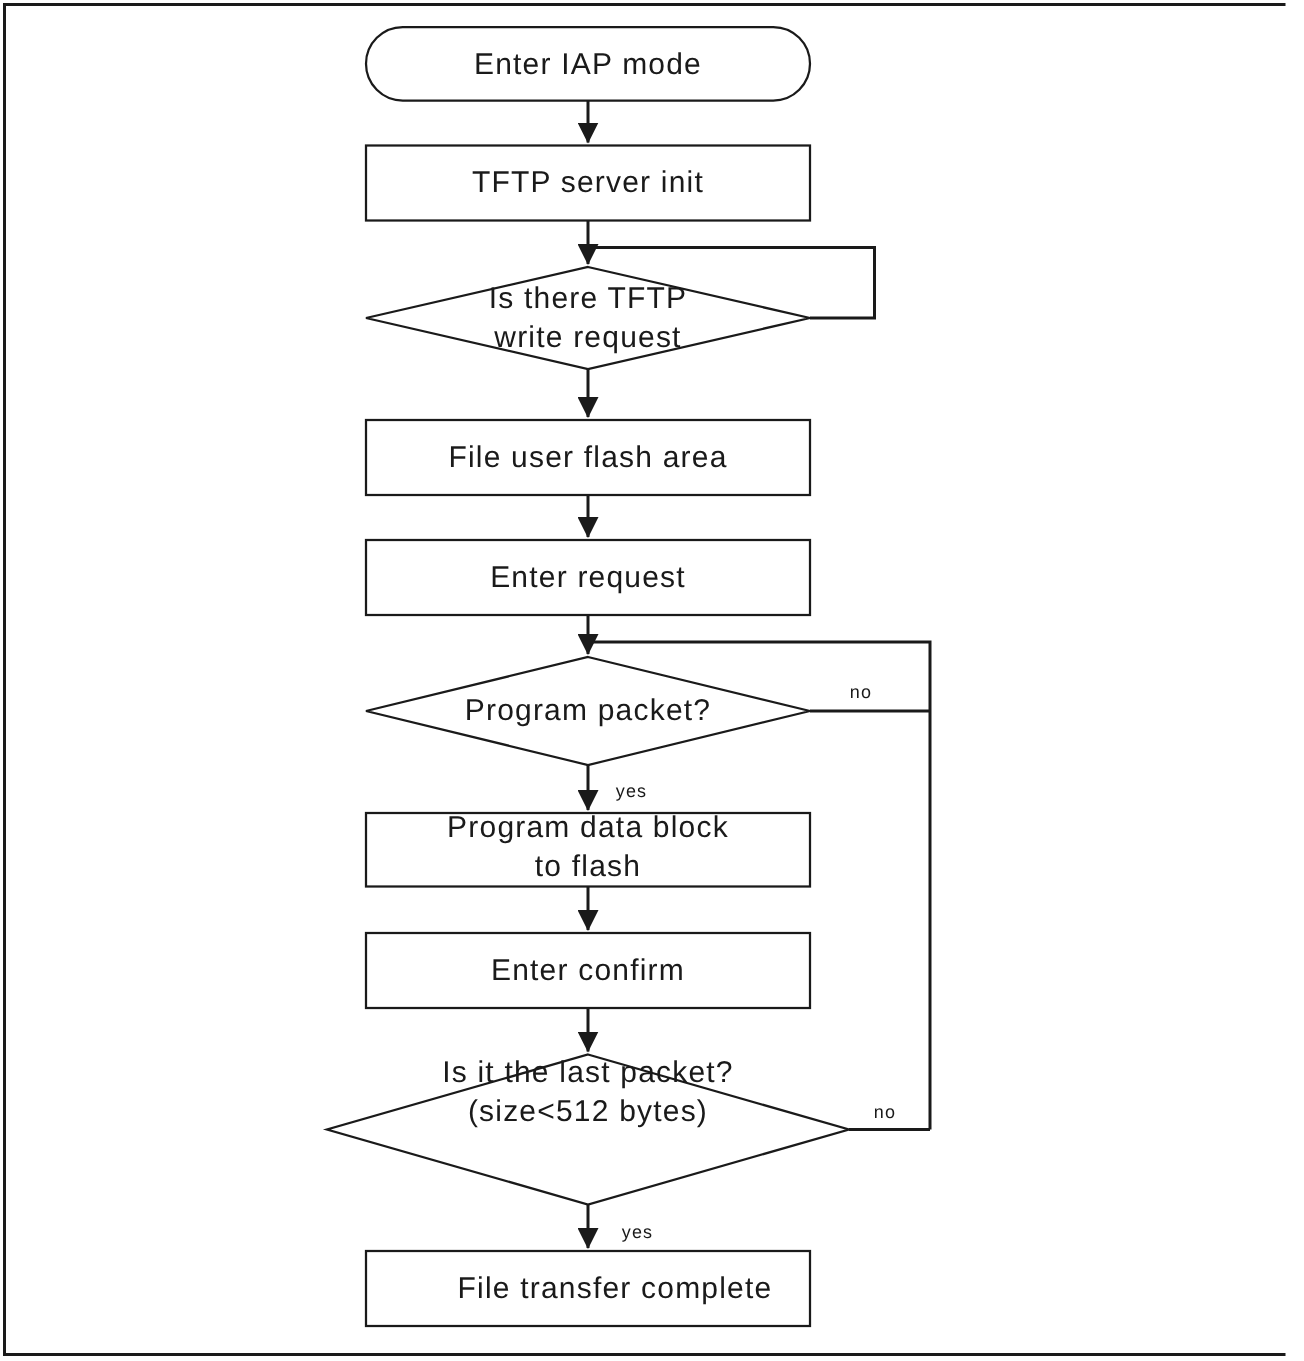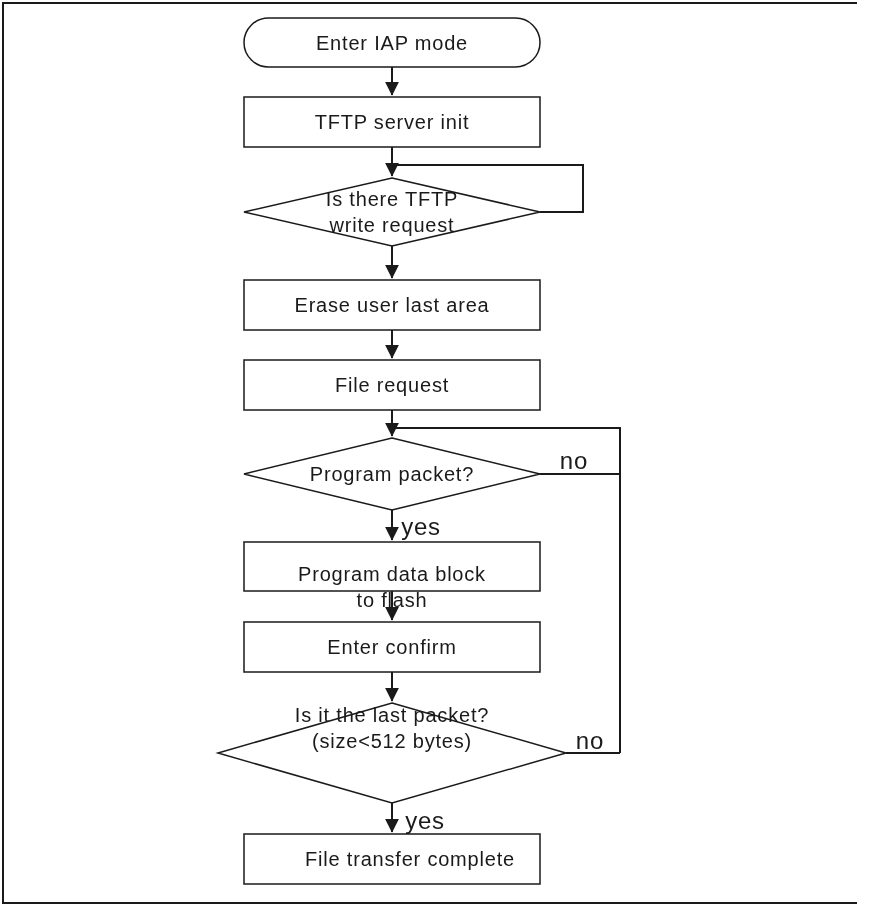--- a/index.html
+++ b/index.html
@@ -49,21 +49,21 @@
     font-size: 20px;
     letter-spacing: 0.8px;
     line-height: 26px;
     color: var(--stroke);
     white-space: pre-line;
     pointer-events: none;
   }
   .edge-label {
     position: absolute;
     transform: translate(-50%, -50%);
-    font-size: 24px;
+    font-size: 12px;
     letter-spacing: 0.8px;
     color: var(--stroke);
     pointer-events: none;
   }
 </style>
 </head>
 <body>
 
 <div class="canvas">
 
@@ -99,24 +99,24 @@
     <rect class="shape" x="244" y="542" width="296" height="49"></rect>
     <rect class="shape" x="244" y="622" width="296" height="50"></rect>
     <polygon class="shape" points="392,703 566,753 392,803 218,753"></polygon>
     <rect class="shape" x="244" y="834" width="296" height="50"></rect>
   </svg>
 
   <div class="node-label" style="left:244px; top:18px; width:296px; height:49px;">Enter IAP mode</div>
   <div class="node-label" style="left:244px; top:97px; width:296px; height:50px;">TFTP server init</div>
   <div class="node-label" style="left:244px; top:178px; width:296px; height:68px;">Is there TFTP
 write request</div>
-  <div class="node-label" style="left:244px; top:280px; width:296px; height:50px;">Erase user last area</div>
-  <div class="node-label" style="left:244px; top:360px; width:296px; height:50px;">File request</div>
+  <div class="node-label" style="left:244px; top:280px; width:296px; height:50px;">File user flash area</div>
+  <div class="node-label" style="left:244px; top:360px; width:296px; height:50px;">Enter request</div>
   <div class="node-label" style="left:244px; top:438px; width:296px; height:72px;">Program packet?</div>
-  <div class="node-label" style="left:244px; top:562px; width:296px; height:49px;border-radius:24px;">Program data block
+  <div class="node-label" style="left:244px; top:540px; width:296px; height:49px;border-radius:24px;">Program data block
 to flash</div>
   <div class="node-label" style="left:244px; top:622px; width:296px; height:50px;">Enter confirm</div>
   <div class="node-label" style="left:218px; top:678px; width:348px; height:100px;">Is it the last packet?
 (size&lt;512 bytes)</div>
   <div class="node-label" style="left:244px; top:834px; width:296px; height:50px;padding-left:36px;">File transfer complete</div>
 
   <div class="edge-label" style="left:421px; top:527px;">yes</div>
   <div class="edge-label" style="left:574px; top:461px;">no</div>
   <div class="edge-label" style="left:425px; top:821px;">yes</div>
   <div class="edge-label" style="left:590px; top:741px;">no</div>

